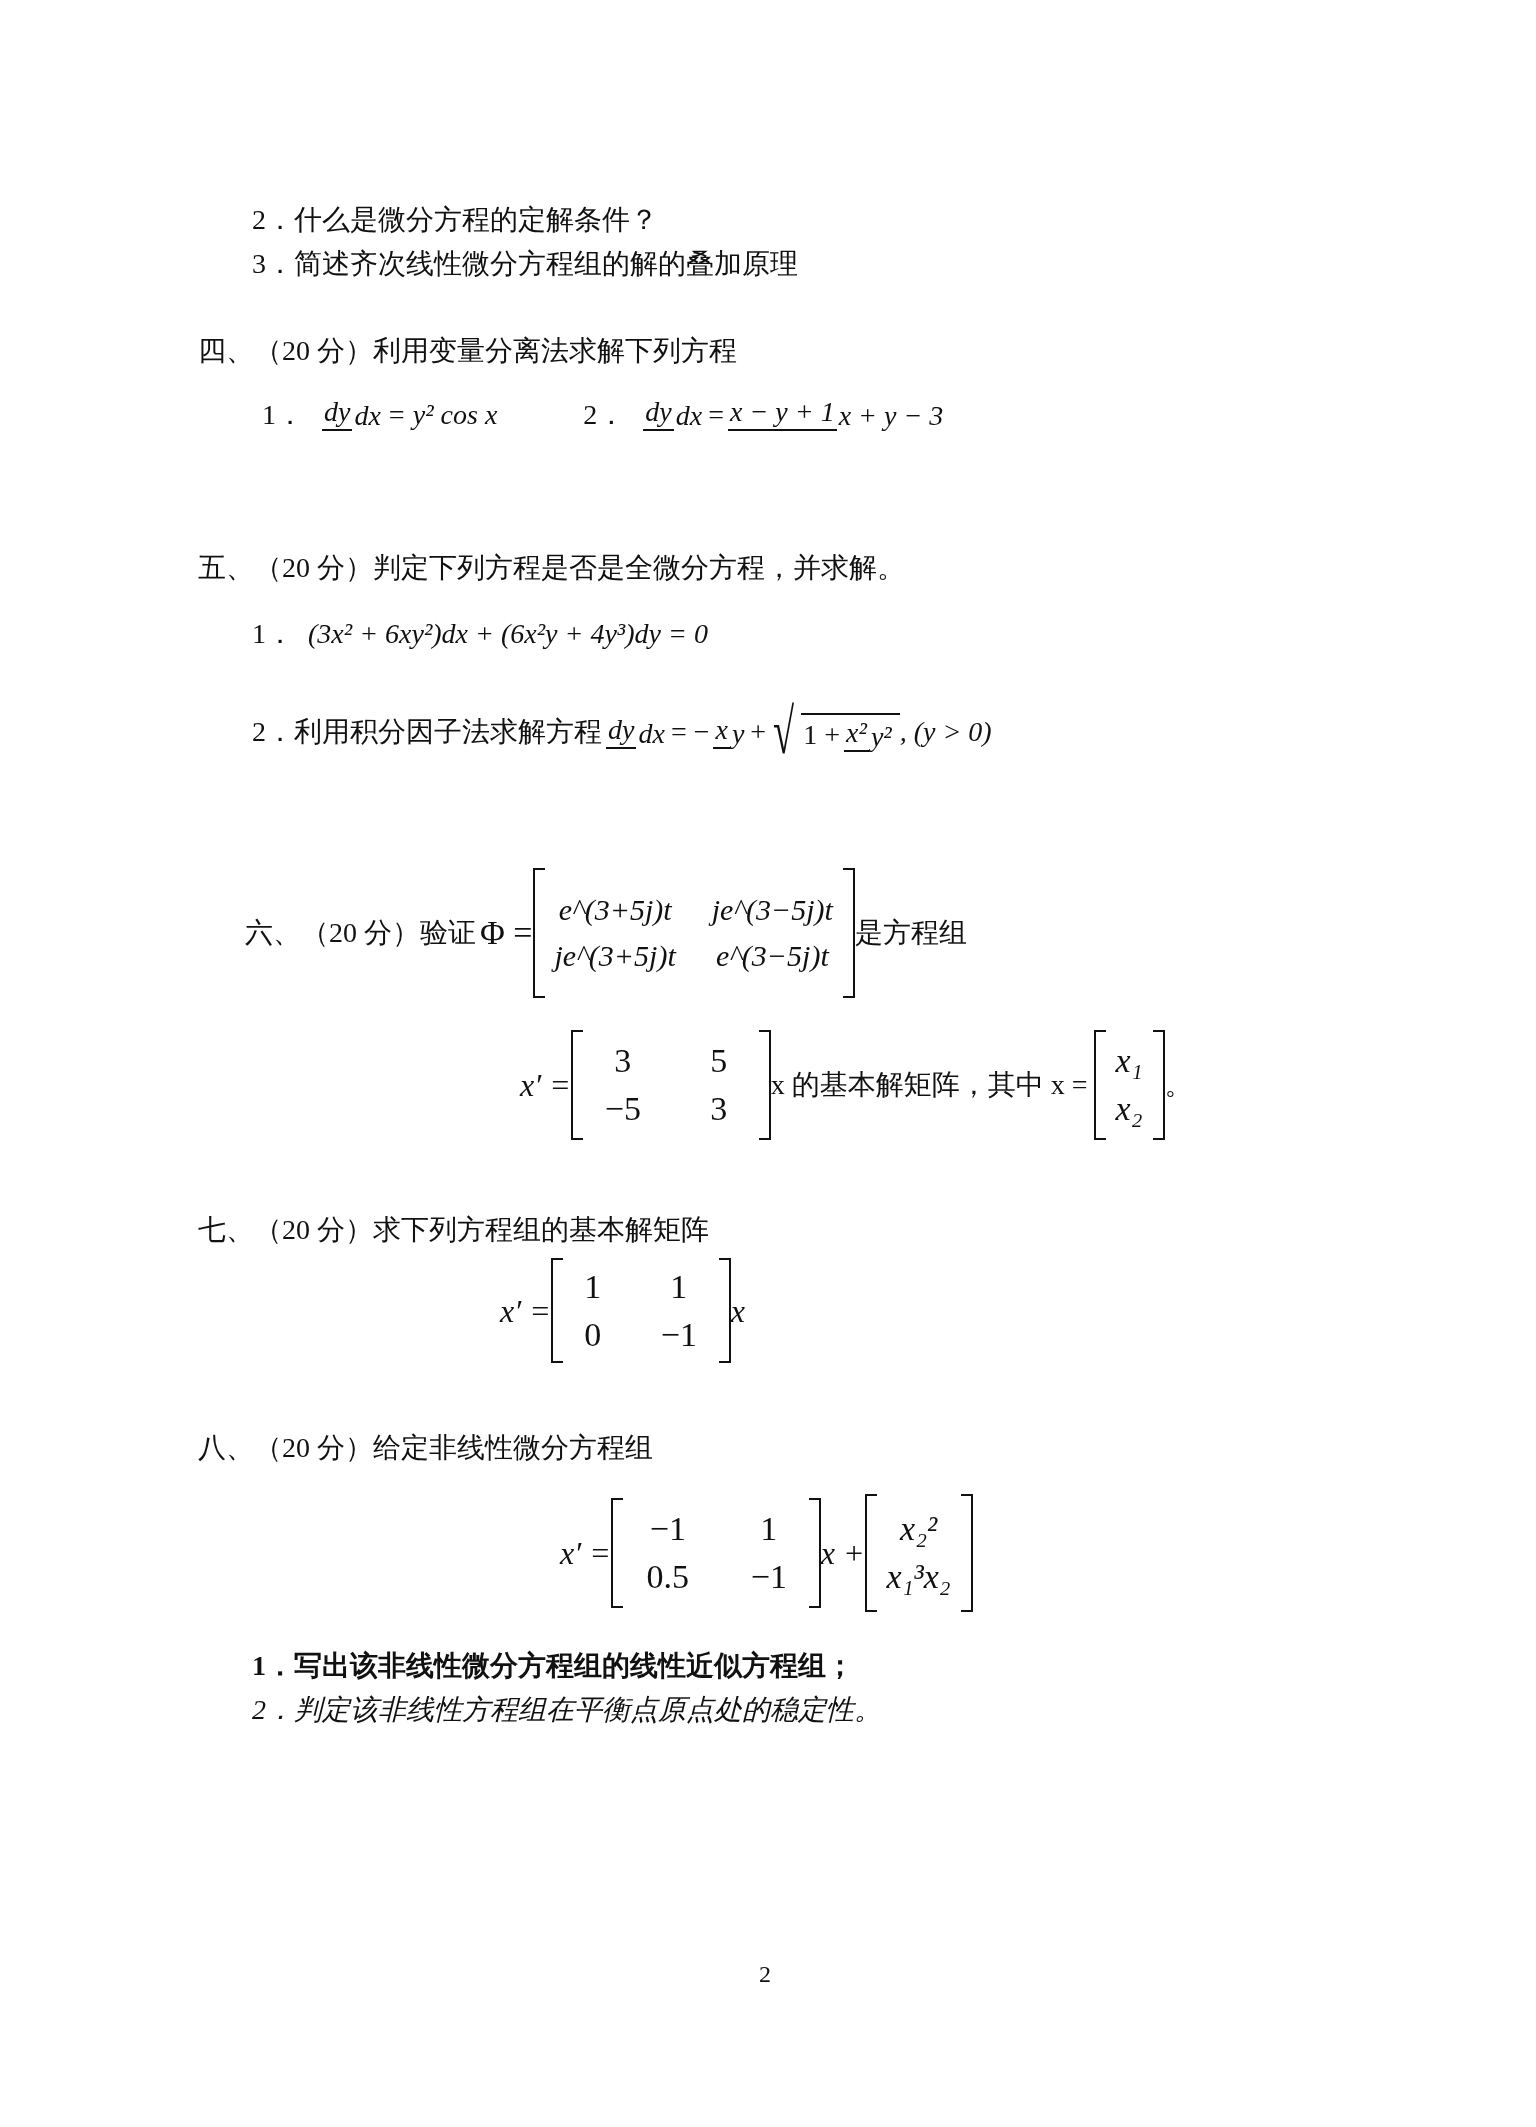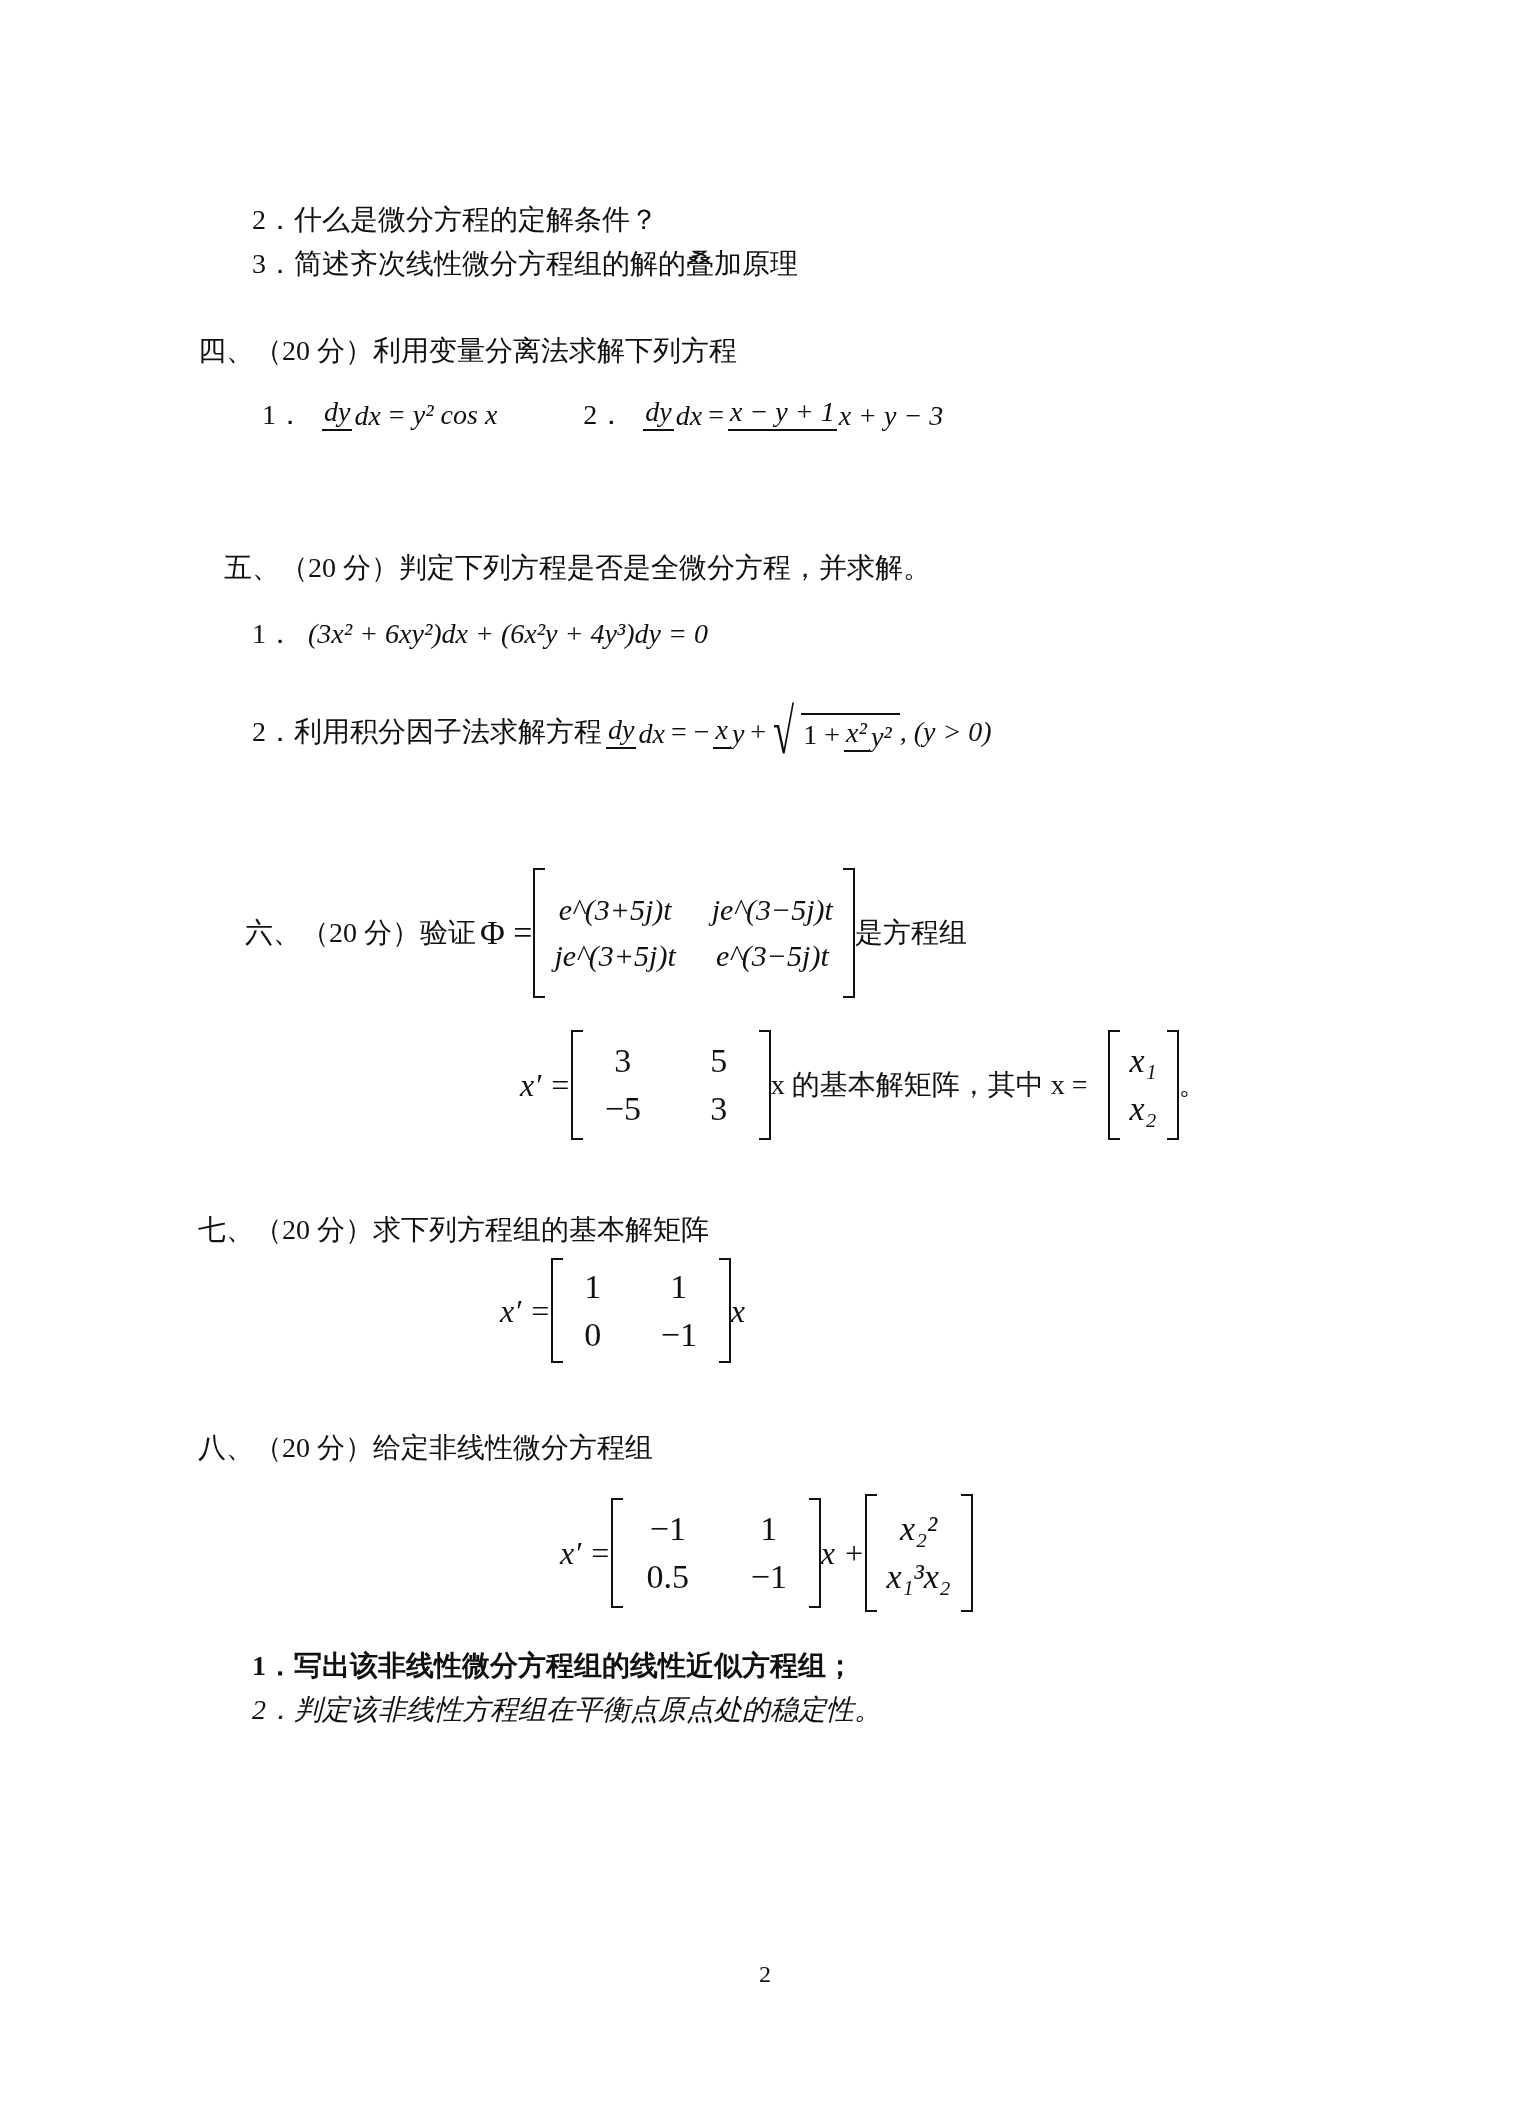--- a/index.html
+++ b/index.html
@@ -44,21 +44,21 @@
     <span class="num">dy</span>
     <span class="den">dx</span>
   </span>
   <span>=</span>
   <span class="frac i">
     <span class="num">x − y + 1</span>
     <span class="den">x + y − 3</span>
   </span>
 </div>
 
-<div class="line" style="left:198px;top:554px;margin-left:26px;">五、（20 分）判定下列方程是否是全微分方程，并求解。</div>
+<div class="line" style="left:198px;top:554px;">五、（20 分）判定下列方程是否是全微分方程，并求解。</div>
 <div class="line" style="left:252px;top:620px;">
   <span>1．</span><span class="i m" style="margin-left:14px;">(3x² + 6xy²)dx + (6x²y + 4y³)dy = 0</span>
 </div>
 <div class="line" style="left:252px;top:700px;display:flex;align-items:center;">
   <span>2．</span>
   <span>利用积分因子法求解方程</span>
   <span class="frac i">
     <span class="num">dy</span>
     <span class="den">dx</span>
   </span>
@@ -102,21 +102,21 @@
     <span class="br l"></span>
     <span class="grid" style="grid-template-columns:60px 60px;">
       <span>3</span>
       <span>5</span>
       <span>−5</span>
       <span>3</span>
     </span>
     <span class="br r"></span>
   </span>
   <span>x 的基本解矩阵，其中 x =</span>
-  <span class="mat" style="height:110px;margin-left:20px;">
+  <span class="mat" style="height:110px;margin-left:6px;">
     <span class="br l"></span>
     <span class="grid i" style="grid-template-columns:auto;">
       <span>x₁</span>
       <span>x₂</span>
     </span>
     <span class="br r"></span>
   </span>
   <span>。</span>
 </div>
 

